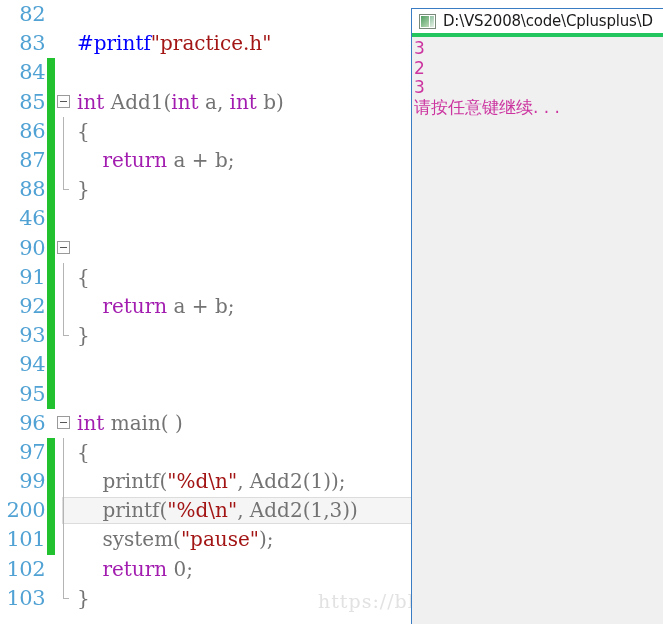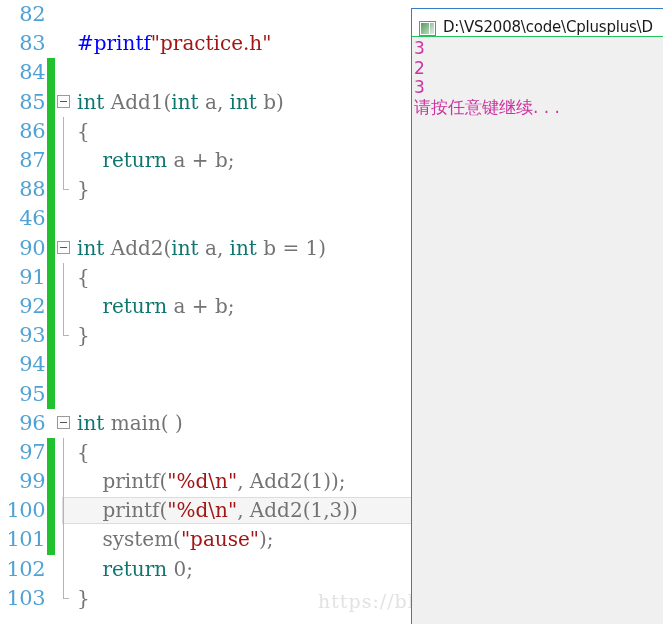--- a/index.html
+++ b/index.html
@@ -59,21 +59,21 @@
   .codetext{
     flex:1 1 auto;
     white-space:pre;
     font-family:"DejaVu Serif","Liberation Serif",serif;
     font-size:20px;
     line-height:29px;
     color:#000000;
     padding-left:4px;
     letter-spacing:0px;
   }
-  .kw{color:#0f766e;}
+  .kw{color:#a21caf;}
   .str{color:#a31515;}
   .pp{color:#0000ff;}
   .plain{color:#737373;}
 
   
   .curline{
     position:absolute;
     left:62px;right:0;top:1px;height:27px;
     border:1px solid #dcdcdc;
     background:#f5f5f5;
@@ -102,23 +102,23 @@
     border:1px solid #3a7cc4;
     border-right:none;border-bottom:none;
     background:#f0f0f0;
     box-sizing:border-box;
     z-index:10;
     overflow:hidden;
   }
   #console-titlebar{
     height:28px;
     background:#ffffff;
-    display:flex;align-items:flex-end;
+    display:flex;align-items:center;
     padding-left:7px;
-    border-bottom:1px solid #22c55e;
+    border-bottom:4px solid #22c55e;
     box-sizing:border-box;
   }
   #console-icon{
     width:17px;height:15px;
     border:1px solid #7a8a7a;
     background:#ffffff;
     position:relative;
     flex:0 0 17px;
     box-sizing:border-box;
     margin-right:7px;
@@ -216,21 +216,20 @@
         <div class="changebar on"></div>
         <div class="foldcol"></div>
         <div class="codetext"></div>
       </div>
       <div class="code-row">
         <div class="ln">90</div>
         <div class="changebar on"></div>
         <div class="foldcol">
           <div class="foldbox"></div>
         </div>
-        <div class="codetext"><span class="kw">int</span><span class="plain"> Add2(</span><span class="kw">int</span><span class="plain"> a, </span><span class="kw">int</span><span class="plain"> b = 1)</span></div>
       </div>
       <div class="code-row">
         <div class="ln">91</div>
         <div class="changebar on"></div>
         <div class="foldcol">
           <div class="guide"></div>
         </div>
         <div class="codetext"><span class="plain">{</span></div>
       </div>
       <div class="code-row">
@@ -280,21 +279,21 @@
       <div class="code-row">
         <div class="ln">99</div>
         <div class="changebar on"></div>
         <div class="foldcol">
           <div class="guide"></div>
         </div>
         <div class="codetext"><span class="plain">    printf(</span><span class="str">"%d\n"</span><span class="plain">, Add2(1));</span></div>
       </div>
       <div class="code-row">
         <div class="curline"></div>
-        <div class="ln">100</div>
+        <div class="ln">200</div>
         <div class="changebar on"></div>
         <div class="foldcol">
           <div class="guide"></div>
         </div>
         <div class="codetext raised"><span class="plain">    printf(</span><span class="str">"%d\n"</span><span class="plain">, Add2(1,3))</span></div>
       </div>
       <div class="code-row">
         <div class="ln">101</div>
         <div class="changebar on"></div>
         <div class="foldcol">

